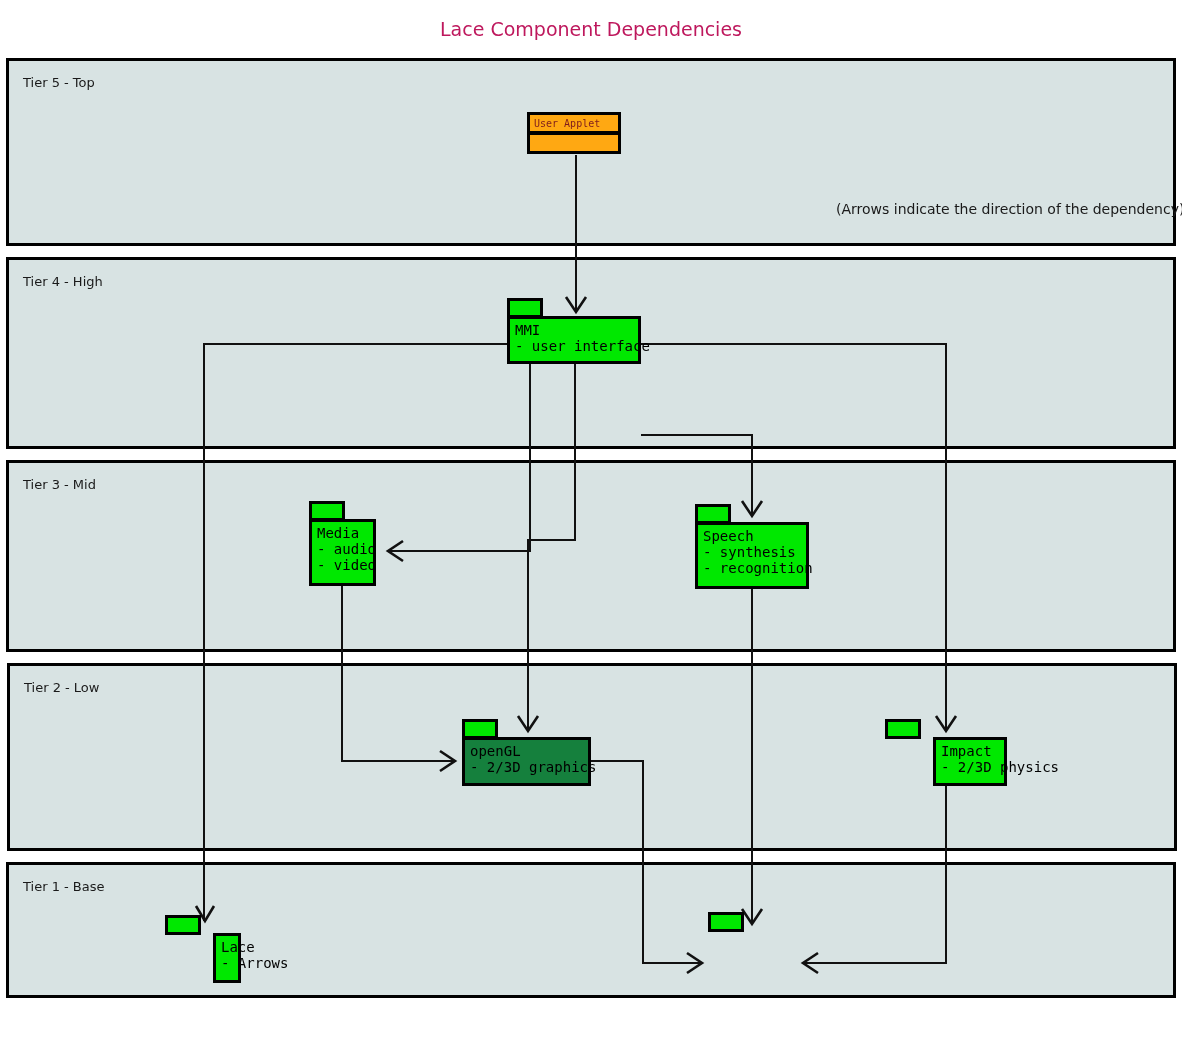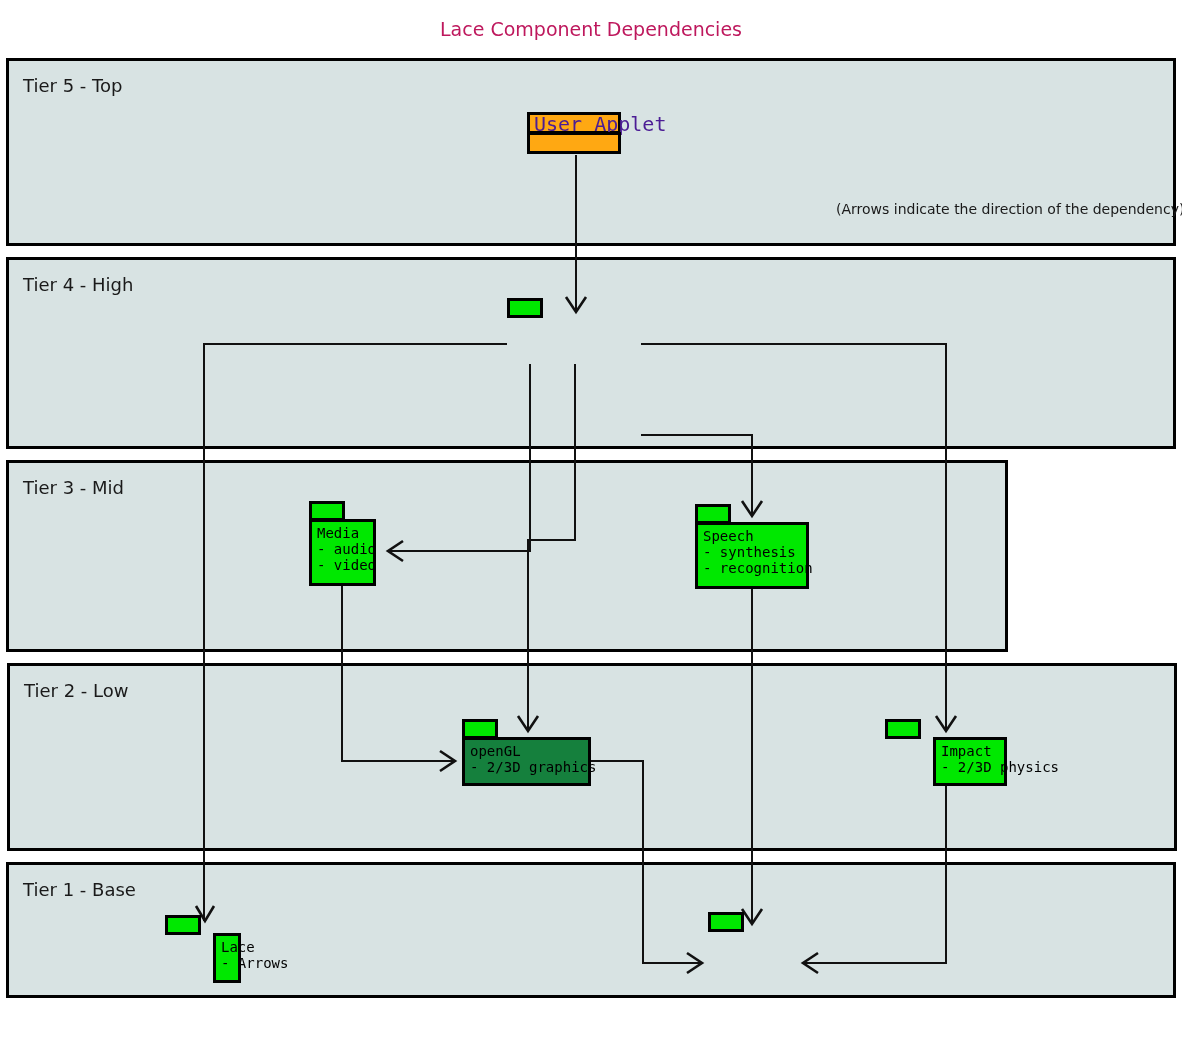--- a/index.html
+++ b/index.html
@@ -3,21 +3,21 @@
 <meta charset="utf-8">
 <style>
   html,body{margin:0;padding:0;background:#ffffff;}
   body{width:1182px;height:1056px;position:relative;
        font-family:"DejaVu Sans","Liberation Sans",sans-serif;overflow:hidden;}
 
   #title{position:absolute;left:0;top:18px;width:1182px;text-align:center;
          font-size:19px;color:#be185d;font-family:"DejaVu Sans","Liberation Sans",sans-serif;}
 
   .tier{position:absolute;background:#d8e3e3;border:3px solid #000000;box-sizing:border-box;}
-  .tier-label{position:absolute;left:14px;top:14px;font-size:18px;color:#1a1a1a;
+  .tier-label{position:absolute;left:14px;top:14px;font-size:13px;color:#1a1a1a;
               font-family:"DejaVu Sans","Liberation Sans",sans-serif;white-space:nowrap;}
   #note{position:absolute;font-size:14px;color:#1a1a1a;white-space:nowrap;
         font-family:"DejaVu Sans","Liberation Sans",sans-serif;}
 
   
   #wires{position:absolute;left:0;top:0;width:1182px;height:1056px;pointer-events:none;}
 
   
   .pkg{position:absolute;box-sizing:border-box;}
   .pkg .tab{position:absolute;left:0;top:0;width:36px;height:20px;
@@ -26,37 +26,37 @@
              border:3px solid #000;box-sizing:border-box;background:#00e800;
              padding:3px 5px 0 5px;}
   .pkg .line{font-family:"DejaVu Sans Mono","Liberation Mono",monospace;
              font-size:14px;line-height:16px;color:#000;white-space:pre;}
 
   
   .flat{position:absolute;box-sizing:border-box;}
   .flat .cap{position:absolute;left:0;top:0;right:0;height:22px;
              border:3px solid #000;box-sizing:border-box;background:#ffa812;
              font-family:"DejaVu Sans Mono","Liberation Mono",monospace;
-             font-size:20px;line-height:16px;color:#4c1d95;padding:1px 4px;white-space:pre;}
+             font-size:10px;line-height:16px;color:#7f1d1d;padding:1px 4px;white-space:pre;}
   .flat .base{position:absolute;left:0;top:20px;right:0;bottom:0;
               border:3px solid #000;box-sizing:border-box;background:#ffa812;}
 </style>
 </head>
 <body>
 
 <div id="title">Lace Component Dependencies</div>
 
 <div id="tiers-layer">
     <div class="tier" style="left: 6px; top: 58px; width: 1170px; height: 188px; background: rgb(216, 227, 227); border-color: rgb(0, 0, 0);">
       <div class="tier-label">Tier 5 - Top</div>
     </div>
     <div class="tier" style="left: 6px; top: 257px; width: 1170px; height: 192px; background: rgb(216, 227, 227); border-color: rgb(0, 0, 0);">
       <div class="tier-label">Tier 4 - High</div>
     </div>
-    <div class="tier" style="left: 6px; top: 460px; width: 1002px; height: 192px; background: rgb(216, 227, 227); border-color: rgb(0, 0, 0);">
+    <div class="tier" style="left: 6px; top: 460px; width: 1170px; height: 192px; background: rgb(216, 227, 227); border-color: rgb(0, 0, 0);">
       <div class="tier-label">Tier 3 - Mid</div>
     </div>
     <div class="tier" style="left: 7px; top: 663px; width: 1170px; height: 188px; background: rgb(216, 227, 227); border-color: rgb(0, 0, 0);">
       <div class="tier-label">Tier 2 - Low</div>
     </div>
     <div class="tier" style="left: 6px; top: 862px; width: 1170px; height: 136px; background: rgb(216, 227, 227); border-color: rgb(0, 0, 0);">
       <div class="tier-label">Tier 1 - Base</div>
     </div>
   </div>
 
@@ -98,20 +98,24 @@
   </g>
 </svg>
 
 <div id="nodes-layer">
     <div class="flat" style="left: 527px; top: 112px; width: 94px; height: 42px;">
       <div class="cap" style="background: rgb(255, 168, 18);">User Applet</div>
       <div class="base" style="background: rgb(255, 168, 18);"></div>
     </div>
     <div class="pkg" style="left: 507px; top: 298px; width: 134px; height: 66px;">
       <div class="tab" style="background: rgb(0, 232, 0);"></div>
+      <div class="body" style="background: rgb(0, 232, 0);">
+        <div class="line">MMI</div>
+        <div class="line">- user interface</div>
+      </div>
     </div>
     <div class="pkg" style="left: 309px; top: 501px; width: 67px; height: 85px;">
       <div class="tab" style="background: rgb(0, 232, 0);"></div>
       <div class="body" style="background: rgb(0, 232, 0);">
         <div class="line">Media</div>
         <div class="line">- audio</div>
         <div class="line">- video</div>
       </div>
     </div>
     <div class="pkg" style="left: 695px; top: 504px; width: 114px; height: 85px;">

